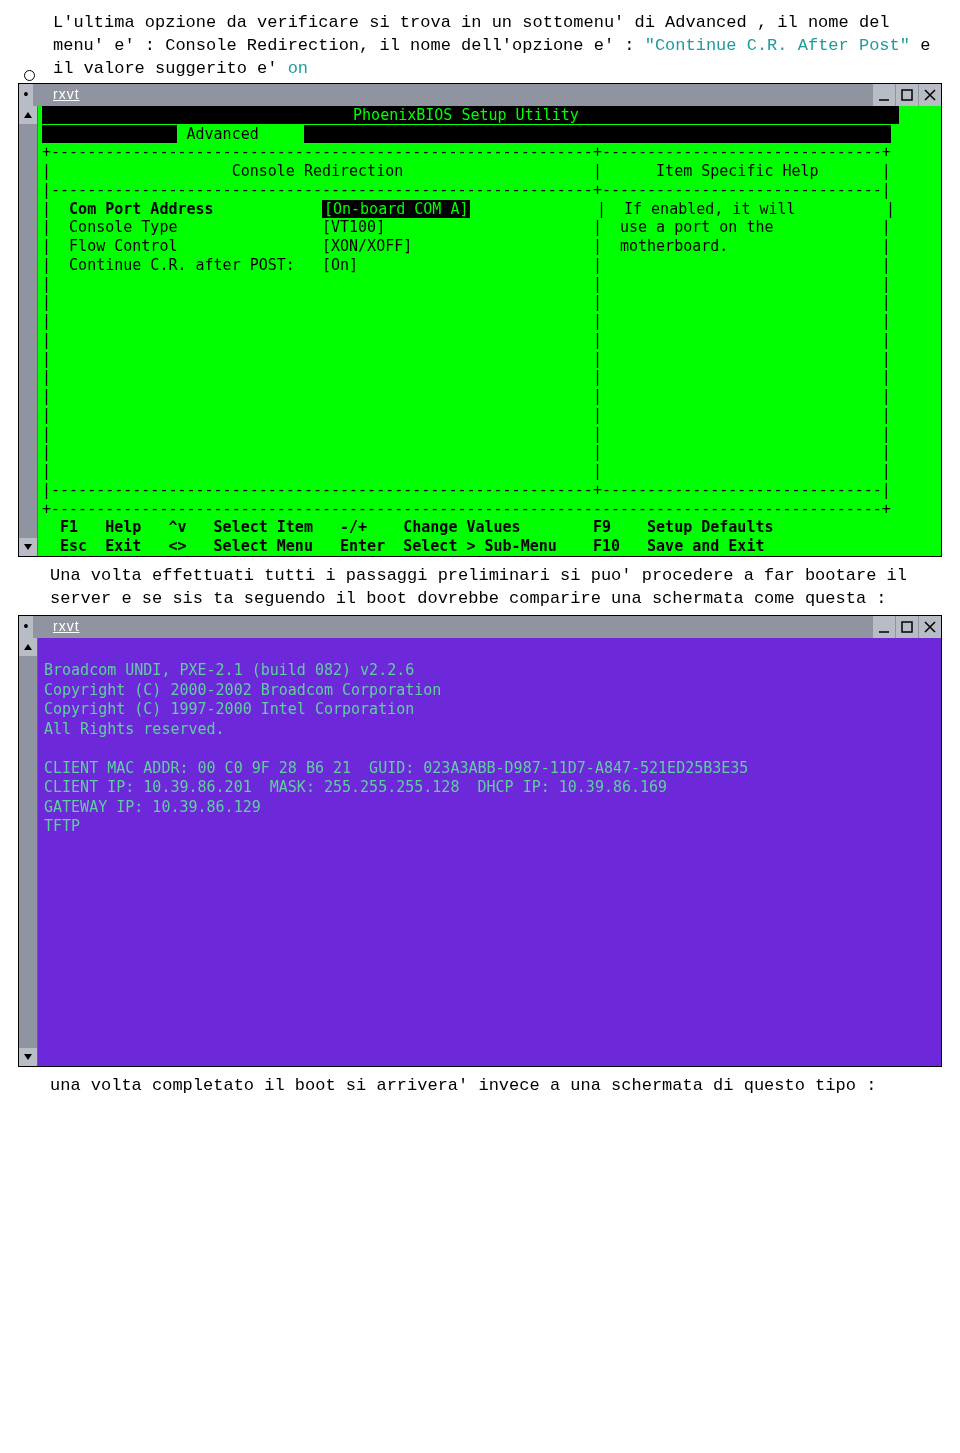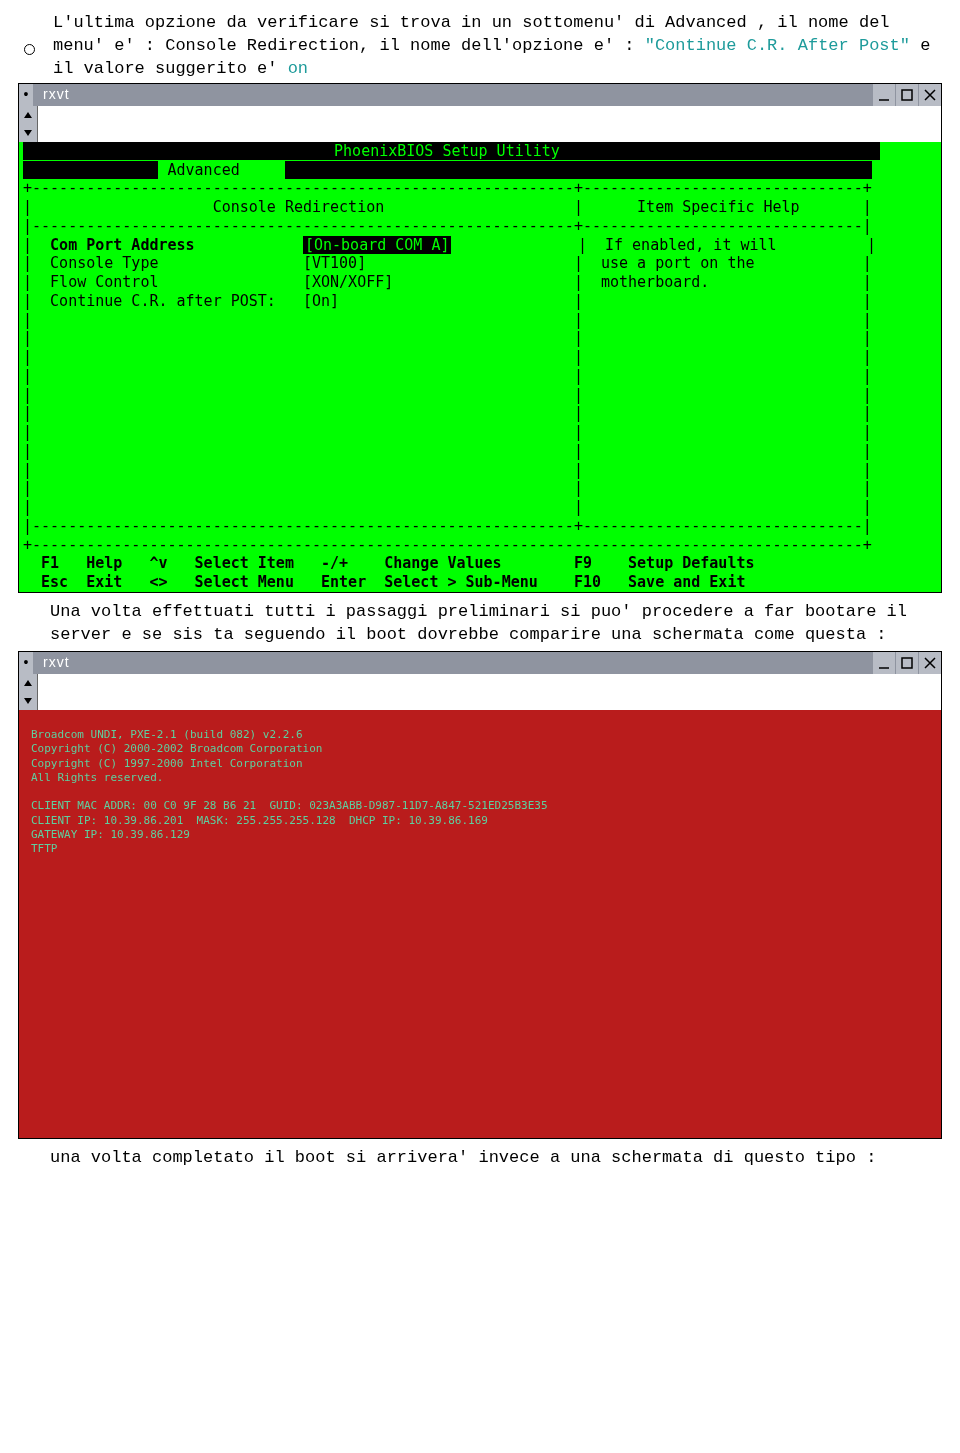--- a/index.html
+++ b/index.html
@@ -7,50 +7,50 @@
     margin: 0;
     padding: 12px 18px;
     font-family: "Courier New", monospace;
     font-size: 17px;
     line-height: 1.35;
     color: #000;
     width: 960px;
     box-sizing: border-box;
   }
   .para { margin: 0 0 4px 12px; white-space: pre-wrap; }
-  .bullet { display:flex; gap:18px; align-items:center; margin-bottom:2px; }
+  .bullet { display:flex; gap:18px; align-items:flex-end; margin-bottom:2px; }
   .bullet .dot { width:9px; height:9px; border:1px solid #000; border-radius:50%; margin-top:7px; margin-left:6px; flex:none; }
   .bullet .txt { flex:1; }
   .teal { color:#1e9b9b; }
   
   
   .winframe { border:1px solid #000; margin:2px 0 8px 0; position:relative; }
   .titlebar { background:#8f94a0; display:flex; align-items:center; height:22px; font-family:"Arial",sans-serif; font-size:14px; color:#fff; position:relative; }
   .titlebar .dash { width:14px; height:22px; display:flex; align-items:center; justify-content:center; color:#000; background:#b8bcc5; }
-  .titlebar .ttl { padding-left:10px; flex:1; letter-spacing:1px; }
+  .titlebar .ttl { padding-left:20px; flex:1; letter-spacing:1px;text-decoration:underline; }
   .titlebar .wbtns { display:flex; }
   .titlebar .wbtn { width:22px; height:22px; background:#b8bcc5; display:flex; align-items:center; justify-content:center; margin-left:1px; }
   .titlebar .wbtn svg { width:14px; height:14px; stroke:#000; stroke-width:1.5; fill:none; }
   
-  .termbody { display:flex;flex-direction:column; }
+  .termbody { display:flex; }
   .scrollbar { width:18px; background:#9fa3ae; border-right:1px solid #666; display:flex; flex-direction:column; }
   .scrollbar .arrow { height:18px; background:#b8bcc5; display:flex; align-items:center; justify-content:center; }
   .scrollbar .track { flex:1; background:#8f94a0; }
   .scrollbar svg { width:10px; height:10px; fill:#000; }
   
   
   .bios { background:#00ff00; color:#000; font-family:"DejaVu Sans Mono","Courier New",monospace; font-size:15px; line-height:1.25; flex:1; padding:0; white-space:pre; overflow:hidden; }
   .bios .title { background:#000; color:#00ff00; padding:0 4px; }
   .bios .selbox{ background:#000; color:#00ff00; padding:0 2px; }
   .bios .ln { padding:0 4px; }
   .bios .bold { font-weight:bold; }
   .bios .blktab { background:#000; color:#00ff00; display:inline-block; }
   
   
-  .term { background:#b91c1c; color:#5fcf9f; font-family:"DejaVu Sans Mono","Courier New",monospace; font-size:11px; line-height:1.3; flex:1; padding:4px 12px; min-height:420px; white-space:pre-wrap; }
+  .term { background:#6d28d9; color:#5fcf9f; font-family:"DejaVu Sans Mono","Courier New",monospace; font-size:15px; line-height:1.3; flex:1; padding:4px 6px; min-height:420px; white-space:pre-wrap; }
 </style>
 </head>
 <body>
 
 <div class="bullet">
   <span class="dot"></span>
   <div class="txt">
     <span>L'ultima opzione da verificare si trova in un sottomenu' di Advanced , il nome del menu' e' : Console Redirection, il nome dell'opzione e' : </span><span class="teal">"Continue C.R. After Post"</span><span> e il valore suggerito e' </span><span class="teal">on</span>
   </div>
 </div>

